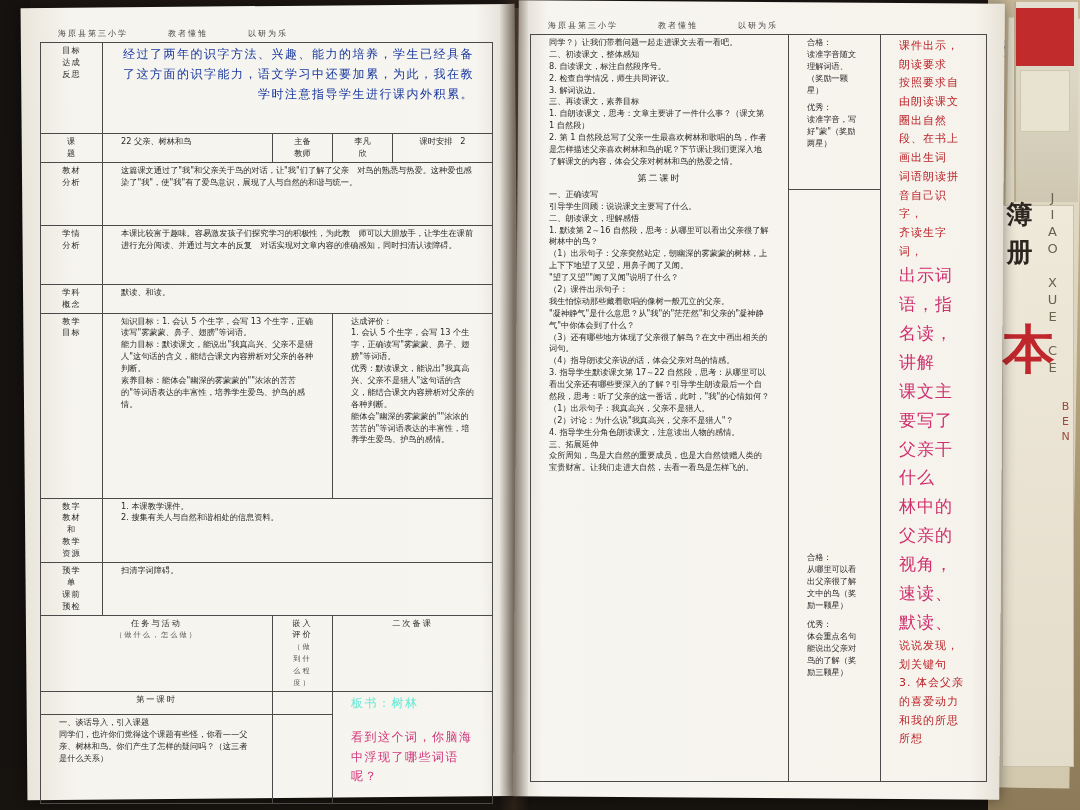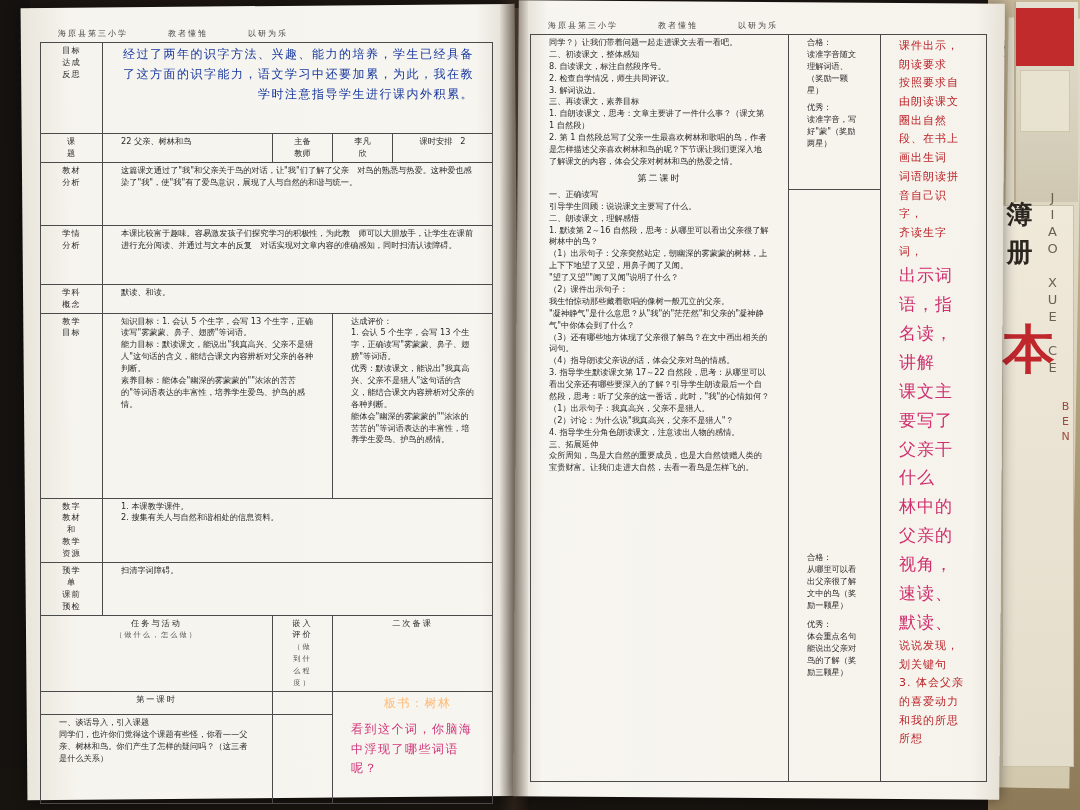--- a/index.html
+++ b/index.html
@@ -98,21 +98,21 @@
   }
   td.ctr{text-align:center;vertical-align:middle;}
   .hand{
     font-family:"DejaVu Sans",sans-serif;
     color:#1a3fb0;
     font-size:11.5px;
     line-height:1.6;
     letter-spacing:1px;
   }
   .hand-blue{color:#17379e;text-align:right;}
-  .hand-red{color:#fdba74;margin-left:33px;}
+  .hand-red{color:#5eead4;}
   .hand-pink{color:#d0357a;}
 
   .page-head{
     font-size:8px;color:#444;letter-spacing:2px;
     display:flex;gap:40px;padding:4px 0 3px 18px;
   }
   .content-left{
     position:absolute;left:40px;top:24px;width:452px;
   }
   .content-right{
@@ -237,21 +237,21 @@
         <td colspan="2" class="ctr sub-head">
           <span>二次备课</span>
         </td>
       </tr>
 
       <tr>
         <td colspan="3" class="ctr sub-head" style="height:18px">第一课时</td>
         <td colspan="1"></td>
         <td colspan="2" rowspan="2">
           <div class="hand hand-red scribble">板书：树林</div>
-          <div class="hand hand-pink scribble" style="margin-top:6px">看到这个词，你脑海中浮现了哪些词语呢？</div>
+          <div class="hand hand-pink scribble" style="margin-top:14px">看到这个词，你脑海中浮现了哪些词语呢？</div>
         </td>
       </tr>
 
       <tr>
         <td colspan="3" style="height:84px;white-space:pre-wrap">一、谈话导入，引入课题
 同学们，也许你们觉得这个课题有些怪，你看——父亲、树林和鸟。你们产生了怎样的疑问吗？（这三者是什么关系）</td>
         <td colspan="1"></td>
       </tr>
     </tbody>
       </table>

